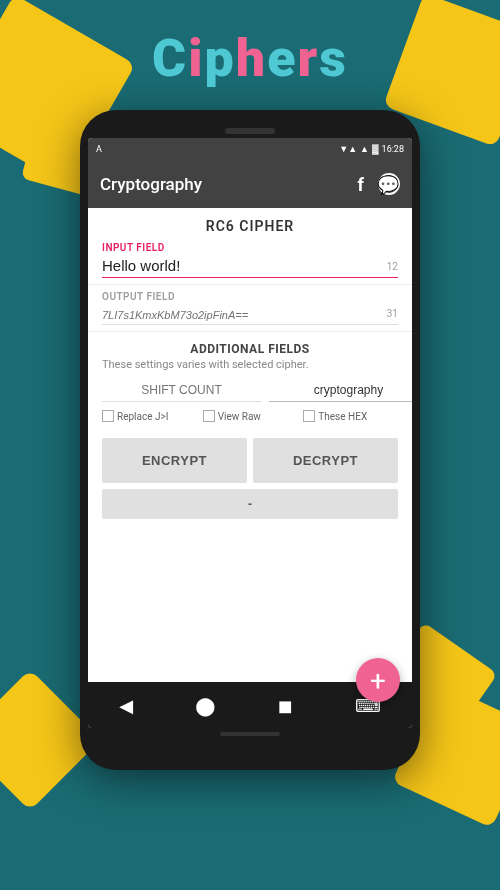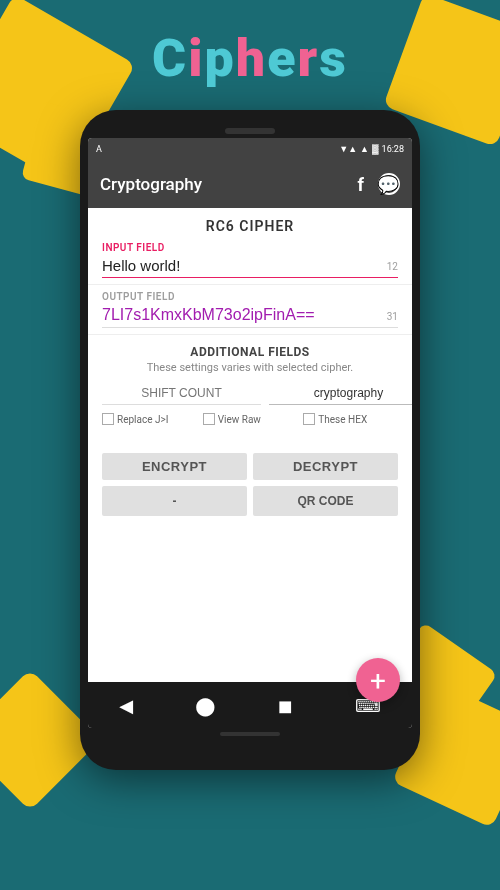--- a/index.html
+++ b/index.html
@@ -223,24 +223,25 @@
       font-size: 15px;
       color: #222;
       padding: 2px 0 3px 0;
       background: transparent;
     }
     .text-output {
       width: 100%;
       border: none;
       border-bottom: 1.5px solid #ddd;
       outline: none;
-      font-size: 16px;
-      color: #a21caf;
+      font-size: 11px;
+      color: #737373;
       padding: 2px 0 3px 0;
       background: transparent;
+      font-style: italic;
     }
     .char-count {
       position: absolute;
       right: 14px;
       bottom: 10px;
       font-size: 10px;
       color: #9e9e9e;
     }
 
     .divider {
@@ -255,21 +256,20 @@
     }
     .additional-title {
       text-align: center;
       font-size: 12px;
       font-weight: 700;
       color: #444;
       letter-spacing: 0.5px;
       margin-bottom: 2px;
     }
     .additional-desc {
-      text-align: center;
       font-size: 11px;
       color: #888;
       margin-bottom: 8px;
     }
 
     
     .fields-row {
       display: flex;
       gap: 8px;
       margin-bottom: 8px;
@@ -288,21 +288,21 @@
     .field-half-filled {
       color: #333;
       border-bottom: 1.5px solid #bbb;
     }
 
     
     .checkboxes-row {
       display: flex;
       align-items: center;
       gap: 6px;
-      margin-bottom: 28px;
+      margin-bottom: 16px;
     }
     .checkbox-item {
       display: flex;
       align-items: center;
       gap: 3px;
       flex: 1;
     }
     .checkbox-box {
       width: 12px;
       height: 12px;
@@ -316,21 +316,21 @@
     }
 
     
     .buttons-row {
       display: flex;
       gap: 6px;
       margin-bottom: 6px;
     }
     .btn {
       flex: 1;
-      padding: 6px 4px;
+      padding: 15px 4px;
       border: none;
       border-radius: 2px;
       font-size: 13px;
       font-weight: 700;
       letter-spacing: 0.5px;
       cursor: pointer;
       background: #e0e0e0;
       color: #555;
     }
     .btn-secondary-row {
@@ -483,21 +483,20 @@
           </div>
         </div>
 
         <div class="buttons-row">
           <button class="btn">ENCRYPT</button>
           <button class="btn">DECRYPT</button>
         </div>
 
         <div class="btn-secondary-row">
           <button class="btn-small">-</button>
-          <button class="btn-small">QR CODE</button>
         </div>
       </div>
     </div>
 
     <div class="bottom-nav">
       <span class="nav-btn">◀</span>
       <span class="nav-btn">⬤</span>
       <span class="nav-btn">◼</span>
       <span class="nav-btn">⌨</span>
     </div>

